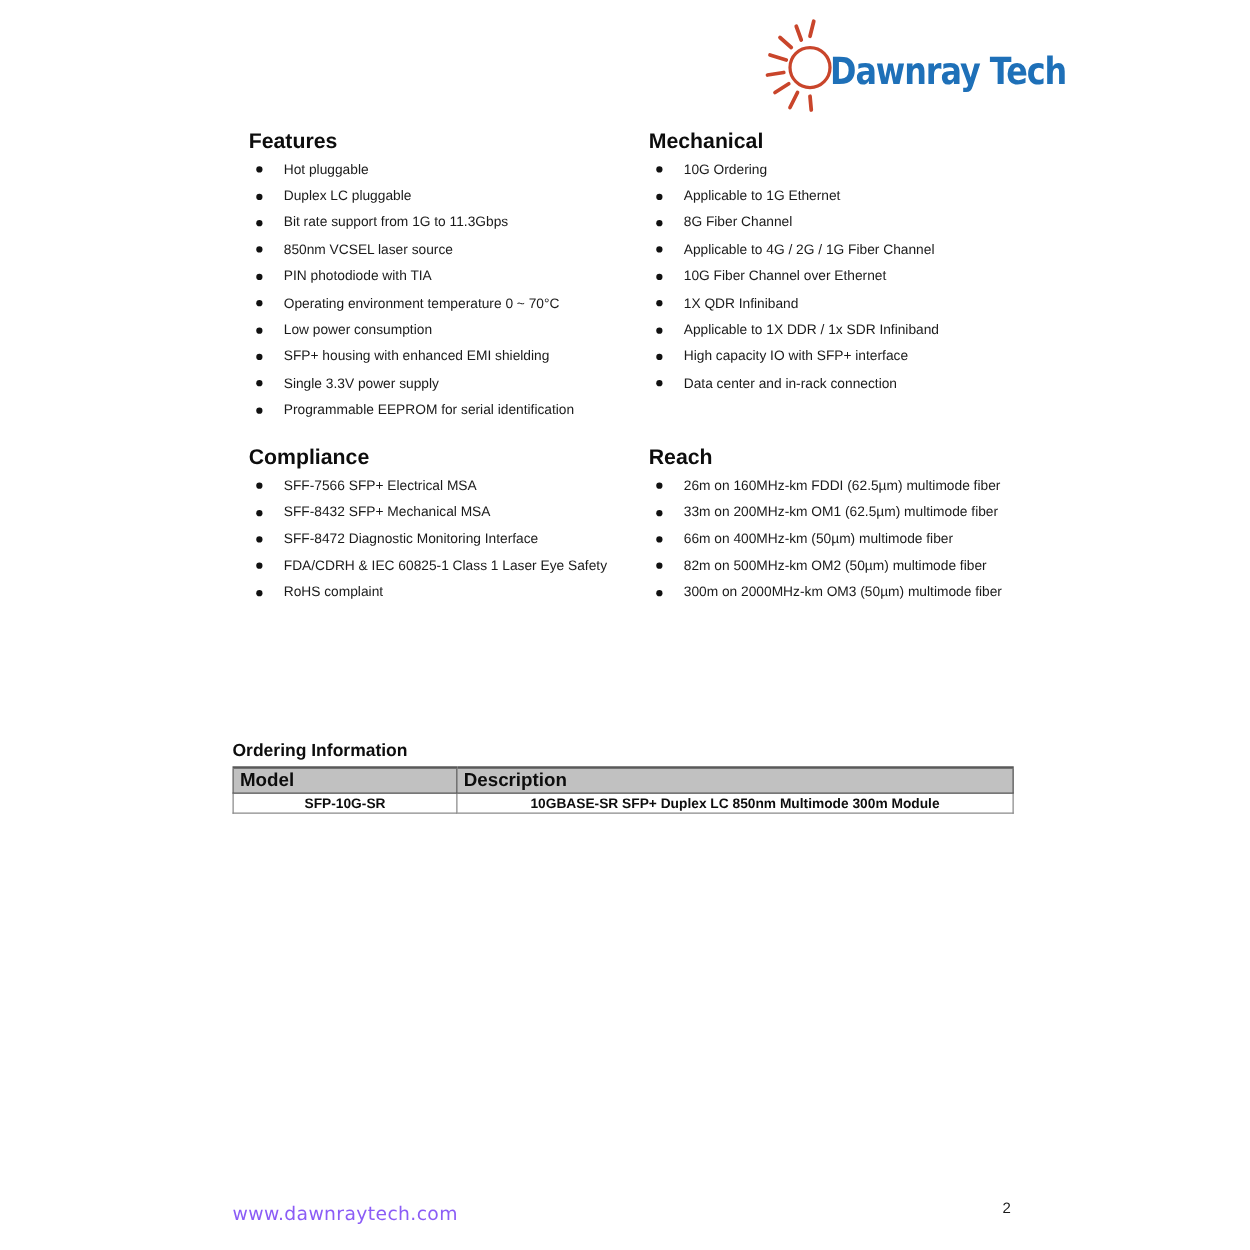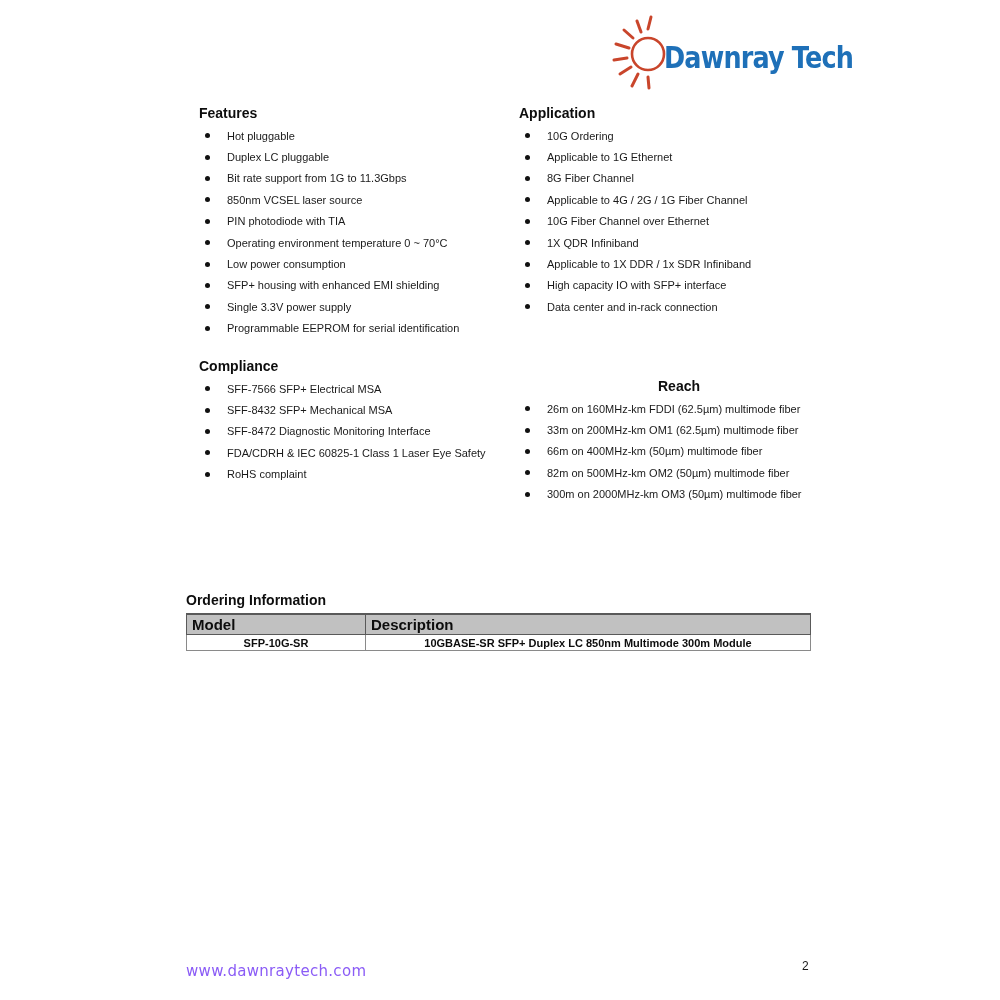--- a/index.html
+++ b/index.html
@@ -21,25 +21,25 @@
     font-size:30px; font-weight:700; letter-spacing:-1px;
     color:#1E70B8; white-space:nowrap;
     transform:scaleX(0.85); transform-origin:left top;
   }
 
   
   .section { position:absolute; width:320px; }
   .sec-features    { left:199px; top:105px; }
   .sec-application { left:519px; top:105px; }
   .sec-compliance  { left:199px; top:358px; }
-  .sec-reach       { left:519px; top:378px;text-align:center; }
+  .sec-reach       { left:519px; top:358px; }
 
   .section-title {
     margin:0 0 4px 0;
-    font-size:14px; font-weight:bold; line-height:16px; color:#0d0d0d;
+    font-size:17px; font-weight:bold; line-height:16px; color:#0d0d0d;
   }
   .bullet-list { list-style:none; margin:0; padding:0; }
   .bullet-item {
     position:relative;
     height:21.4px;
     padding-left:28px;
     font-size:11px; color:#1a1a1a;
     display:flex; align-items:center;
     white-space:nowrap;
   }
@@ -145,21 +145,21 @@
           <span>Single 3.3V power supply</span>
         </li>
       <li class="bullet-item">
           <span class="bullet-dot"></span>
           <span>Programmable EEPROM for serial identification</span>
         </li>
     </ul>
   </div>
 
   <div class="section sec-application">
-    <h2 class="section-title">Application</h2>
+    <h2 class="section-title">Mechanical</h2>
     <ul class="bullet-list">
       <li class="bullet-item">
           <span class="bullet-dot"></span>
           <span>10G Ordering</span>
         </li>
       <li class="bullet-item">
           <span class="bullet-dot"></span>
           <span>Applicable to 1G Ethernet</span>
         </li>
       <li class="bullet-item">

